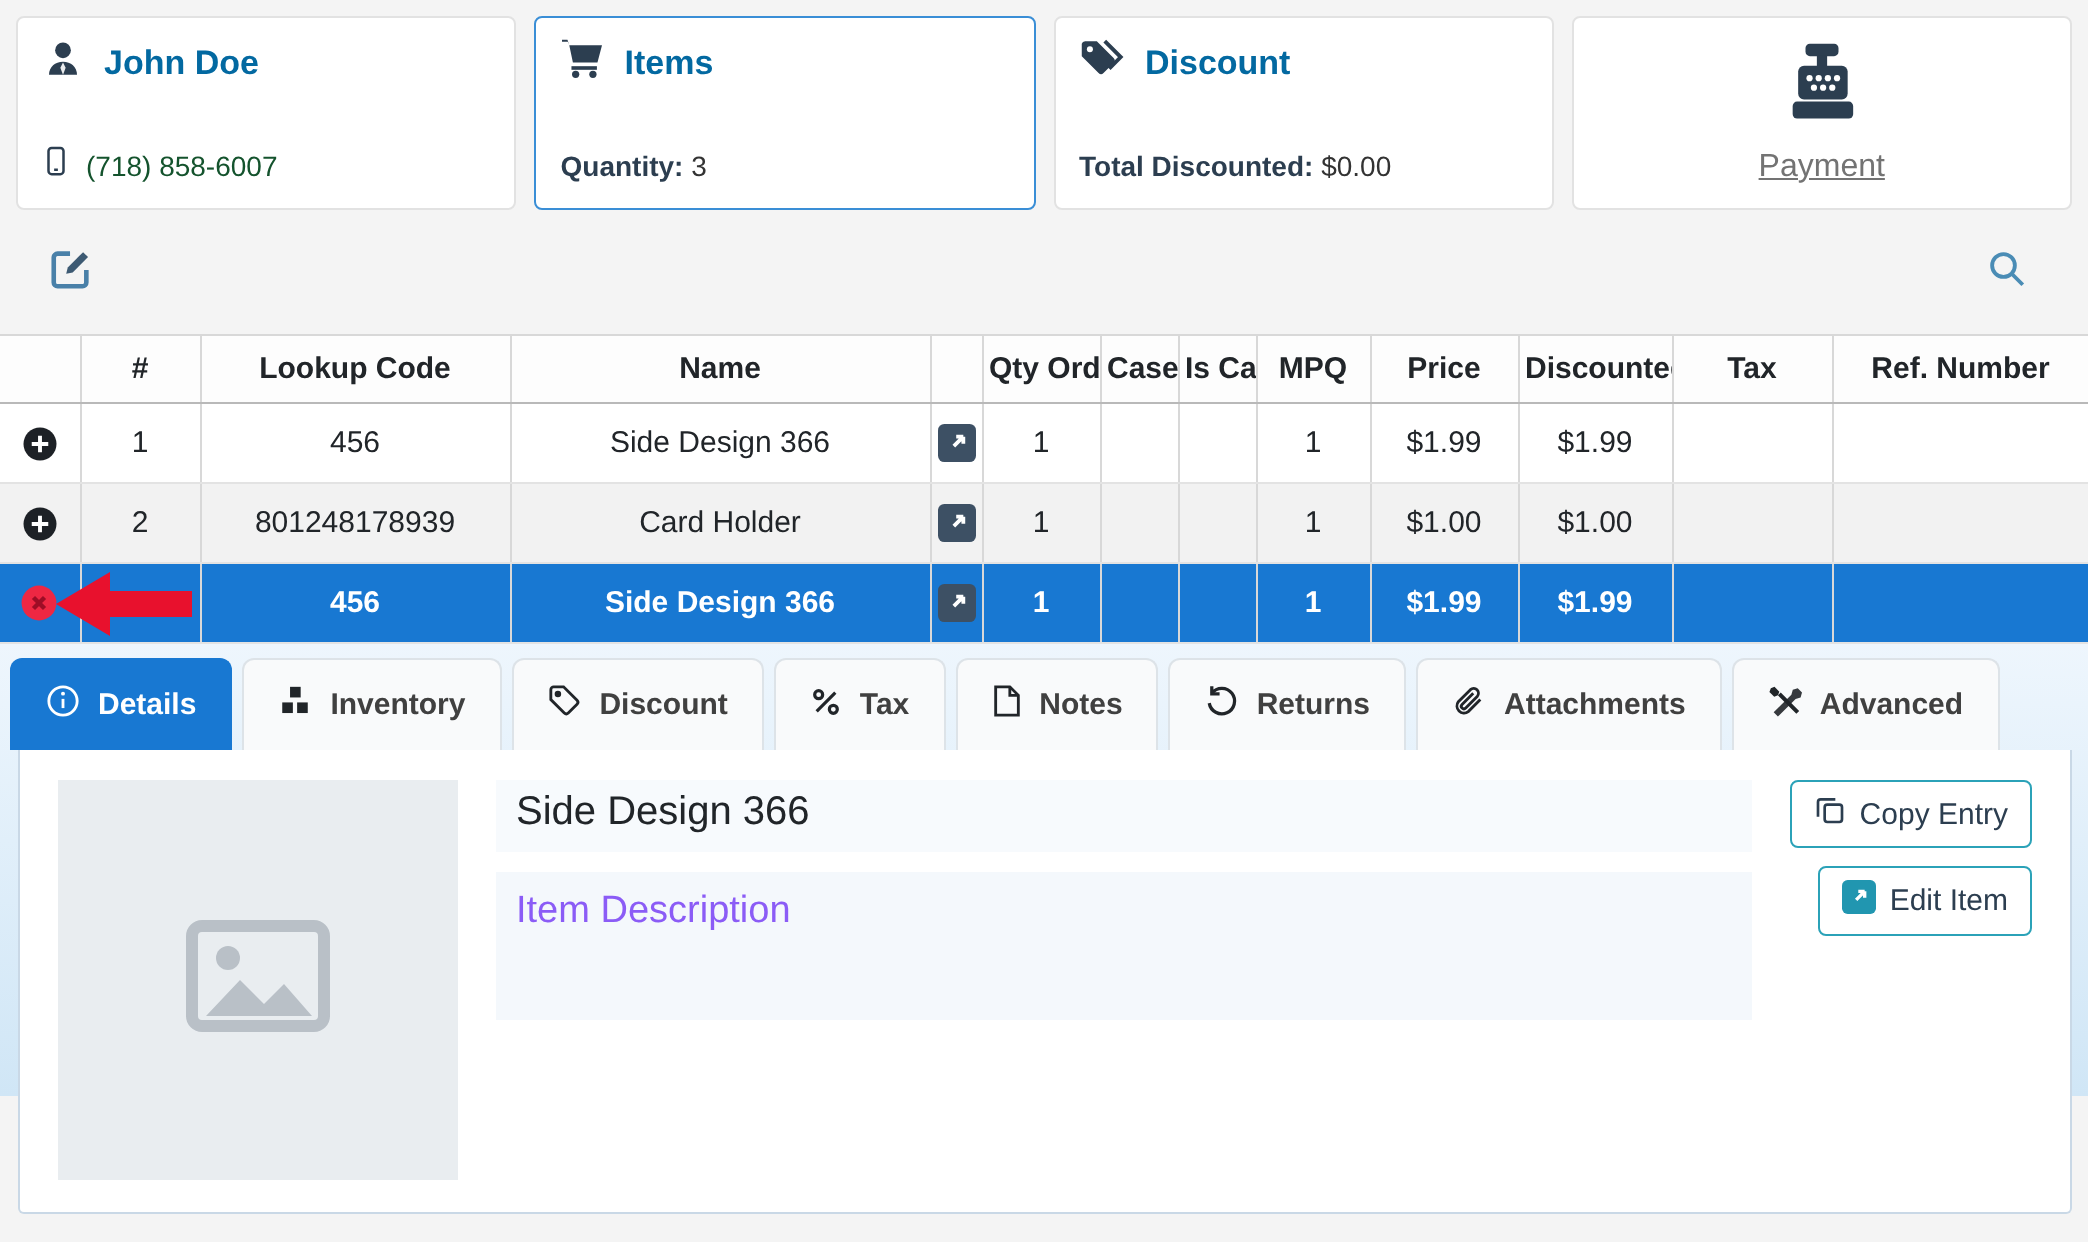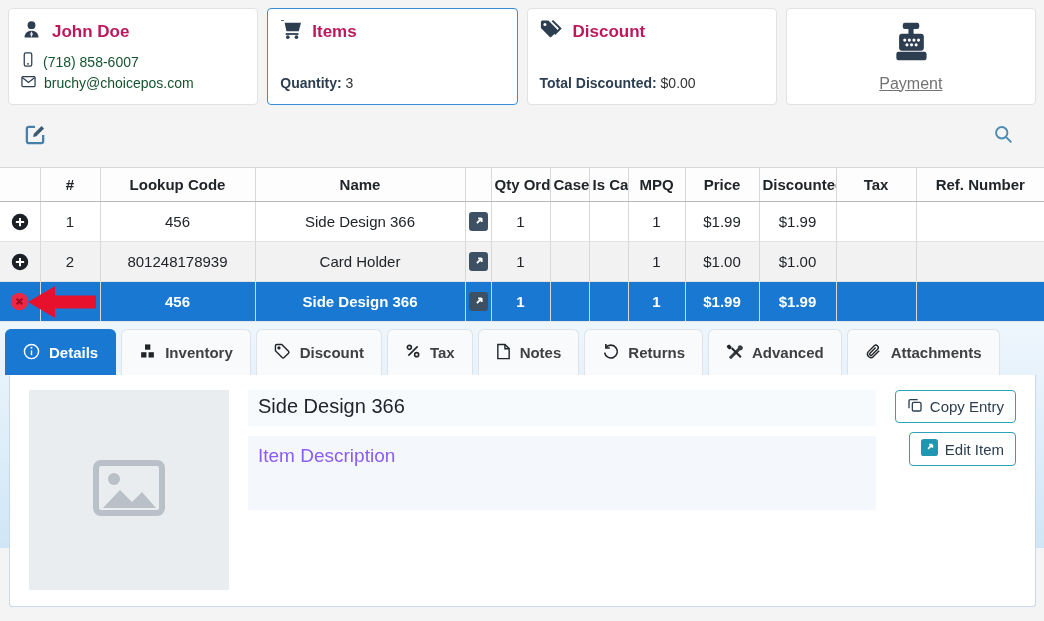--- a/index.html
+++ b/index.html
@@ -5,21 +5,21 @@
   * { box-sizing: border-box; margin: 0; padding: 0; }
   html,body { width:1044px; height:621px; overflow:hidden;
     font-family:"Liberation Sans", sans-serif; background:#f4f4f4; }
 
   
   .top-section { background:#f4f4f4; padding:8px 8px 0 8px; }
   .cards-row { display:grid; grid-template-columns:1fr 1fr 1fr 1fr; gap:9px; }
   .card { background:#fff; border:1px solid #e2e2e2; border-radius:4px;
     height:97px; padding:10px 12px; display:flex; flex-direction:column; }
   .card.selected { border:1px solid #3a8ed6; }
-  .card-head { display:flex; align-items:center; gap:10px; color:#be185d;
+  .card-head { display:flex; align-items:center; gap:10px; color:#0369a1;
     font-size:17px; font-weight:700; }
   .card-head svg { flex:0 0 auto; }
   .card-lines { margin-top:auto; }
   .cline { display:flex; align-items:center; gap:8px; font-size:14px;
     color:#14532d; line-height:21px; }
   .kv { font-size:14px; line-height:21px; color:#333; }
   .kv b { color:#2c3e50; }
   .payment-card { align-items:center; justify-content:center; gap:6px; }
   .payment-label { font-size:16px; color:#737373;text-decoration:underline; }
 
@@ -95,29 +95,20 @@
       </div>
       <div class="card-lines">
         <div class="cline">
           <span>
             <svg width="14" height="15" viewBox="0 0 16 24" fill="none" stroke="#2c3e50" stroke-width="2">
               <rect x="2" y="1.5" width="12" height="21" rx="2.5"></rect>
               <line x1="6.5" y1="19" x2="9.5" y2="19"></line>
             </svg>
           </span>
           <span>(718) 858-6007</span>
-        </div>
-        <div class="cline">
-          <span>
-            <svg width="15" height="13" viewBox="0 0 24 19" fill="none" stroke="#2c3e50" stroke-width="2">
-              <rect x="1.5" y="1.5" width="21" height="16" rx="1.5"></rect>
-              <path d="M2 3l10 8 10-8"></path>
-            </svg>
-          </span>
-          <span>bruchy@choicepos.com</span>
         </div>
       </div>
     </div>
 
     <div class="card selected">
       <div class="card-head">
         <span>
           <svg width="22" height="20" viewBox="0 0 24 22" fill="#2c3e50">
             <path d="M1 1h3l1 3h18l-2.5 9.5H7L5 4 4.2 2H1z"></path>
             <path d="M6.2 15.5h14v2h-14z"></path>
@@ -365,34 +356,34 @@
       <span>
         <svg width="17" height="17" viewBox="0 0 24 24" fill="none" stroke="#212529" stroke-width="2.3">
             <path d="M5.5 6.5a9 9 0 1 1-1.8 7"></path>
             <polyline points="5.5,1.5 5.5,7 11,7" fill="none"></polyline>
           </svg>
       </span>
       <span>Returns</span>
     </div>
     <div class="tab">
       <span>
+        <svg width="17" height="17" viewBox="0 0 24 24" fill="none" stroke="#212529" stroke-width="2">
+            <path d="M20 11l-8.5 8.5a5 5 0 0 1-7-7L13 4a3.4 3.4 0 0 1 4.8 4.8L9.7 17a1.8 1.8 0 0 1-2.6-2.6L15 6.5"></path>
+          </svg>
+      </span>
+      <span>Attachments</span>
+    </div>
+    <div class="tab">
+      <span>
         <svg width="17" height="17" viewBox="0 0 24 24" fill="#212529">
             <path d="M3 3l2.6-1 3.4 3.4-1 2.6-2.6 1L2 5.6zM8 8l13 13 2-2L10 6z" transform="translate(-1,0)"></path>
             <path d="M21 3l-3.5 1-1 3.5L4 20l3 3 12.5-12.5 3.5-1 1-3.5z" opacity="0.9"></path>
           </svg>
       </span>
       <span>Advanced</span>
-    </div>
-    <div class="tab">
-      <span>
-        <svg width="17" height="17" viewBox="0 0 24 24" fill="none" stroke="#212529" stroke-width="2">
-            <path d="M20 11l-8.5 8.5a5 5 0 0 1-7-7L13 4a3.4 3.4 0 0 1 4.8 4.8L9.7 17a1.8 1.8 0 0 1-2.6-2.6L15 6.5"></path>
-          </svg>
-      </span>
-      <span>Attachments</span>
     </div>
   </div>
 
   <div class="panel">
     <div class="img-ph">
       <span>
         <svg width="72" height="56" viewBox="0 0 36 28" fill="none">
           <rect x="1.5" y="1.5" width="33" height="25" rx="2.5" stroke="#b9c0c7" stroke-width="3"></rect>
           <circle cx="10.5" cy="9.5" r="3" fill="#b9c0c7"></circle>
           <path d="M5 24l8.5-9 6 6 5-5 7 8z" fill="#b9c0c7"></path>

